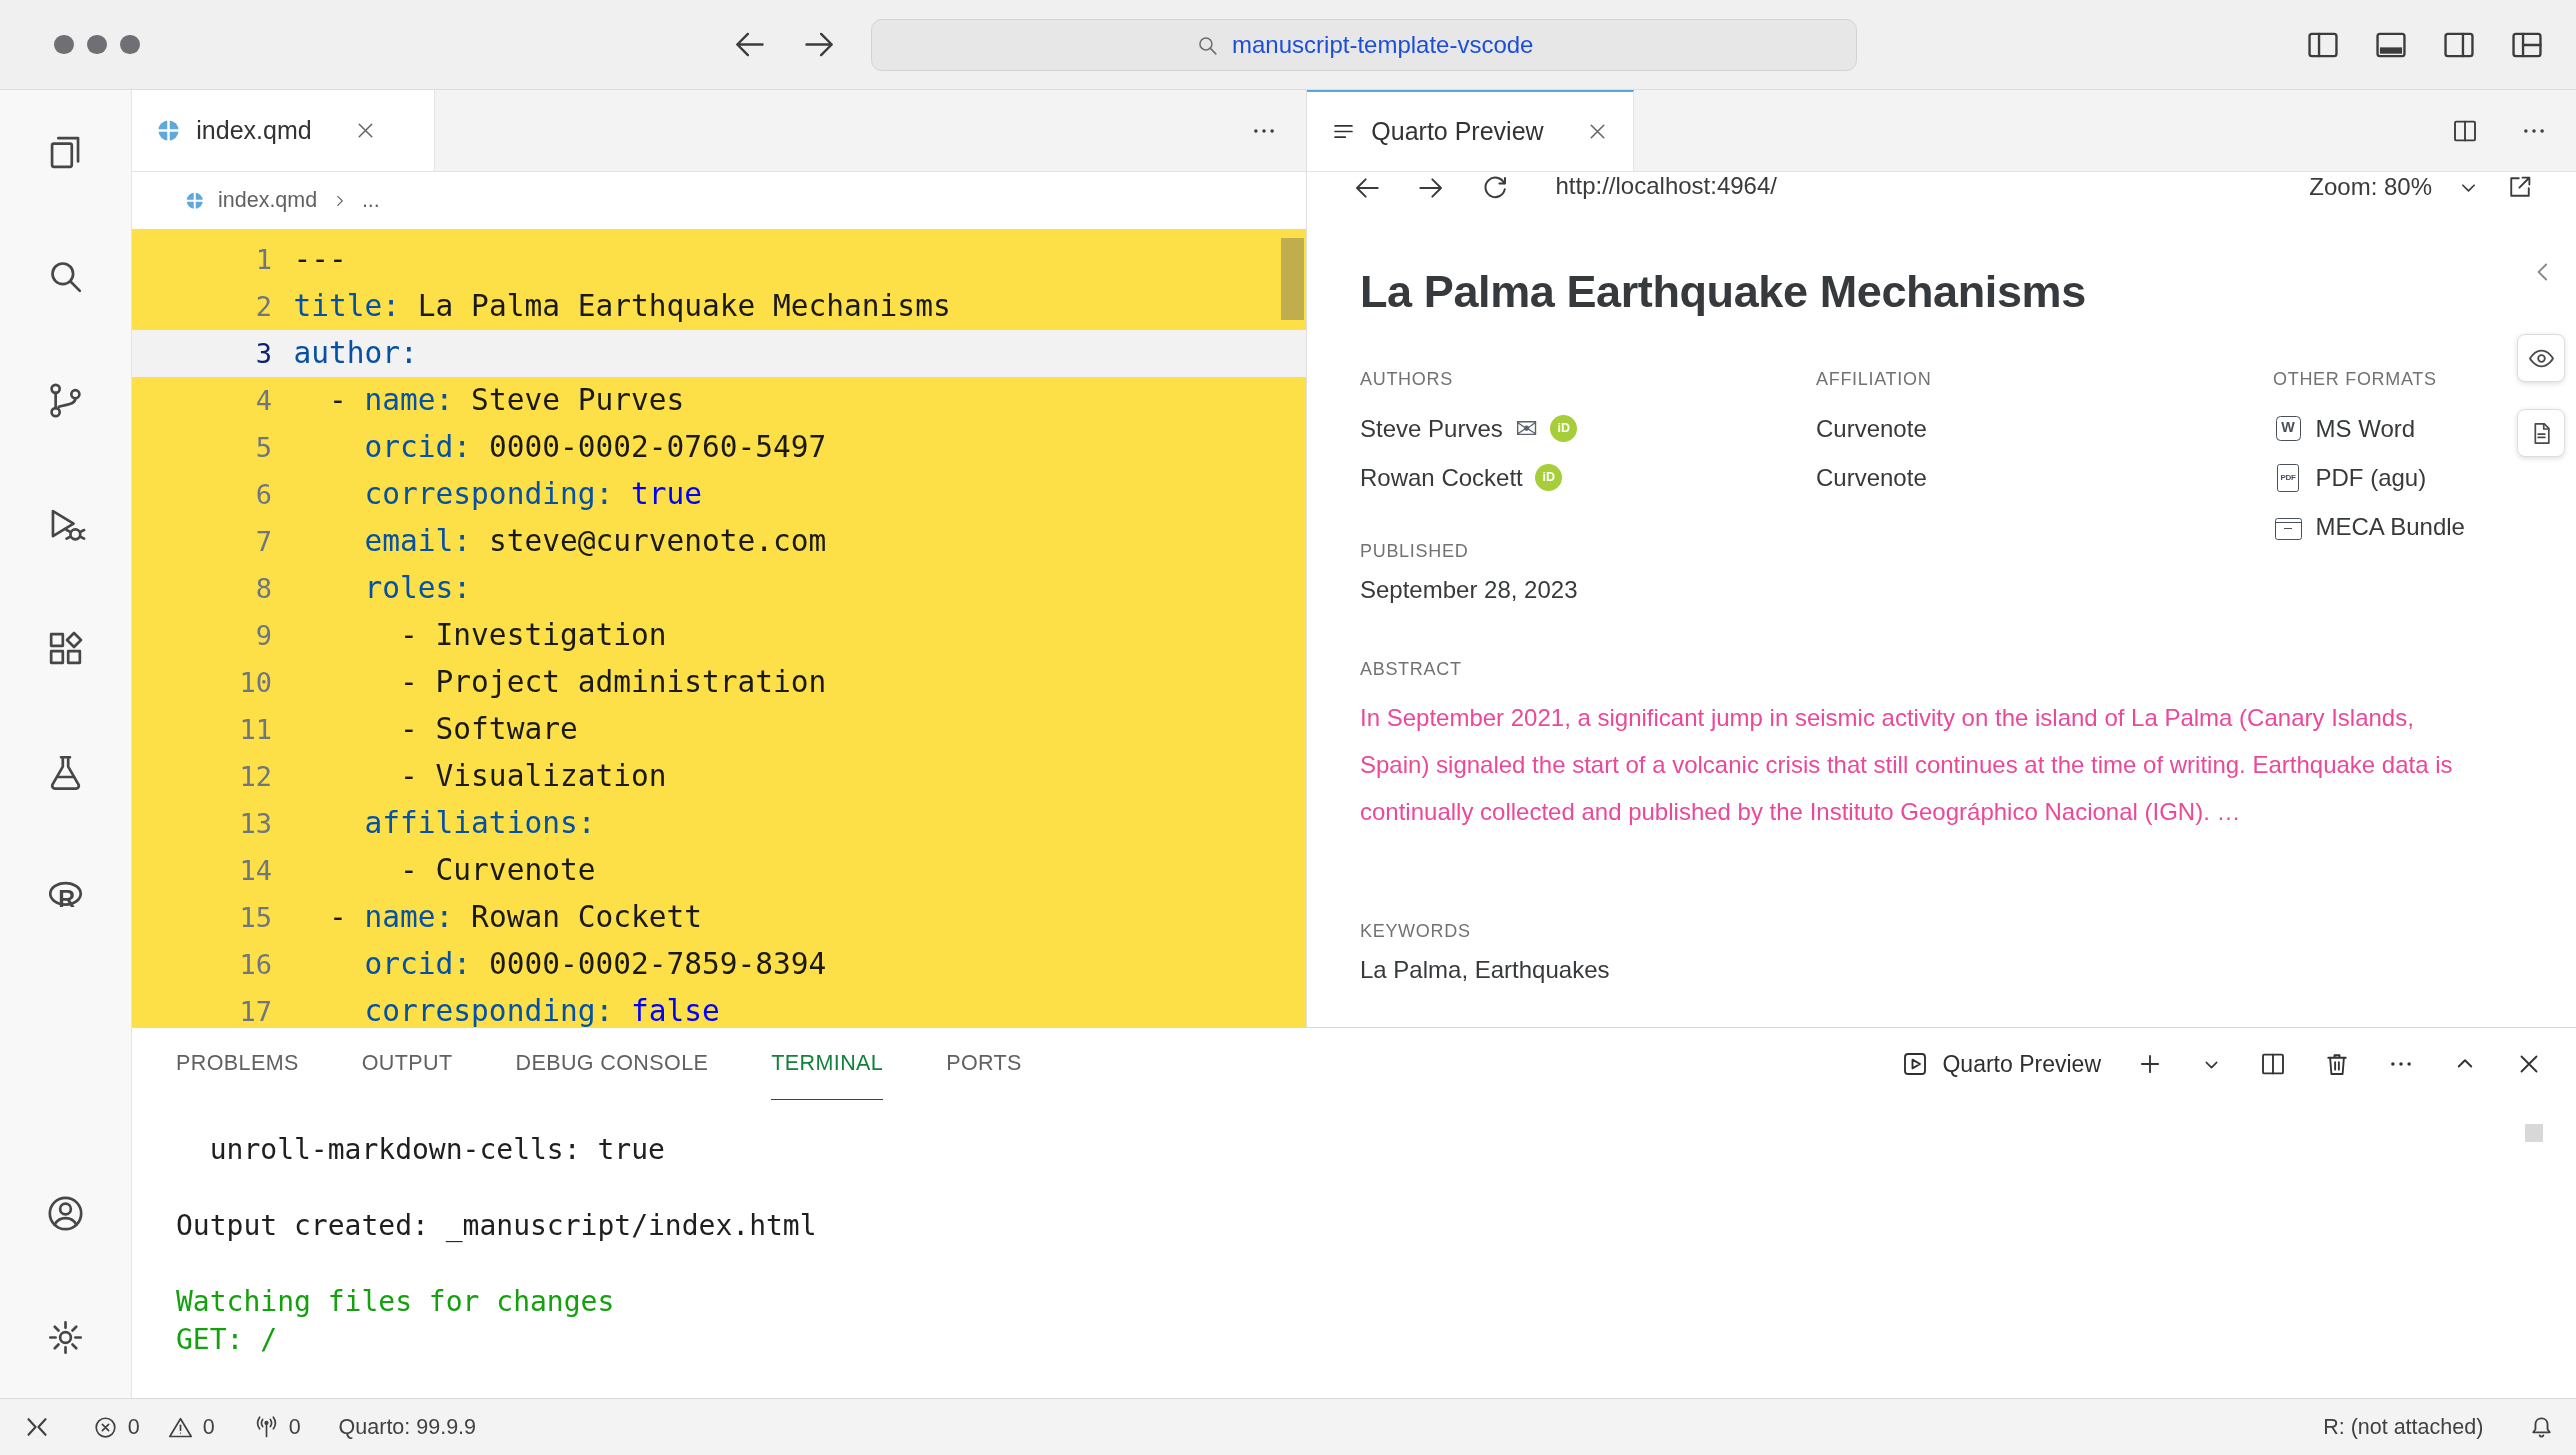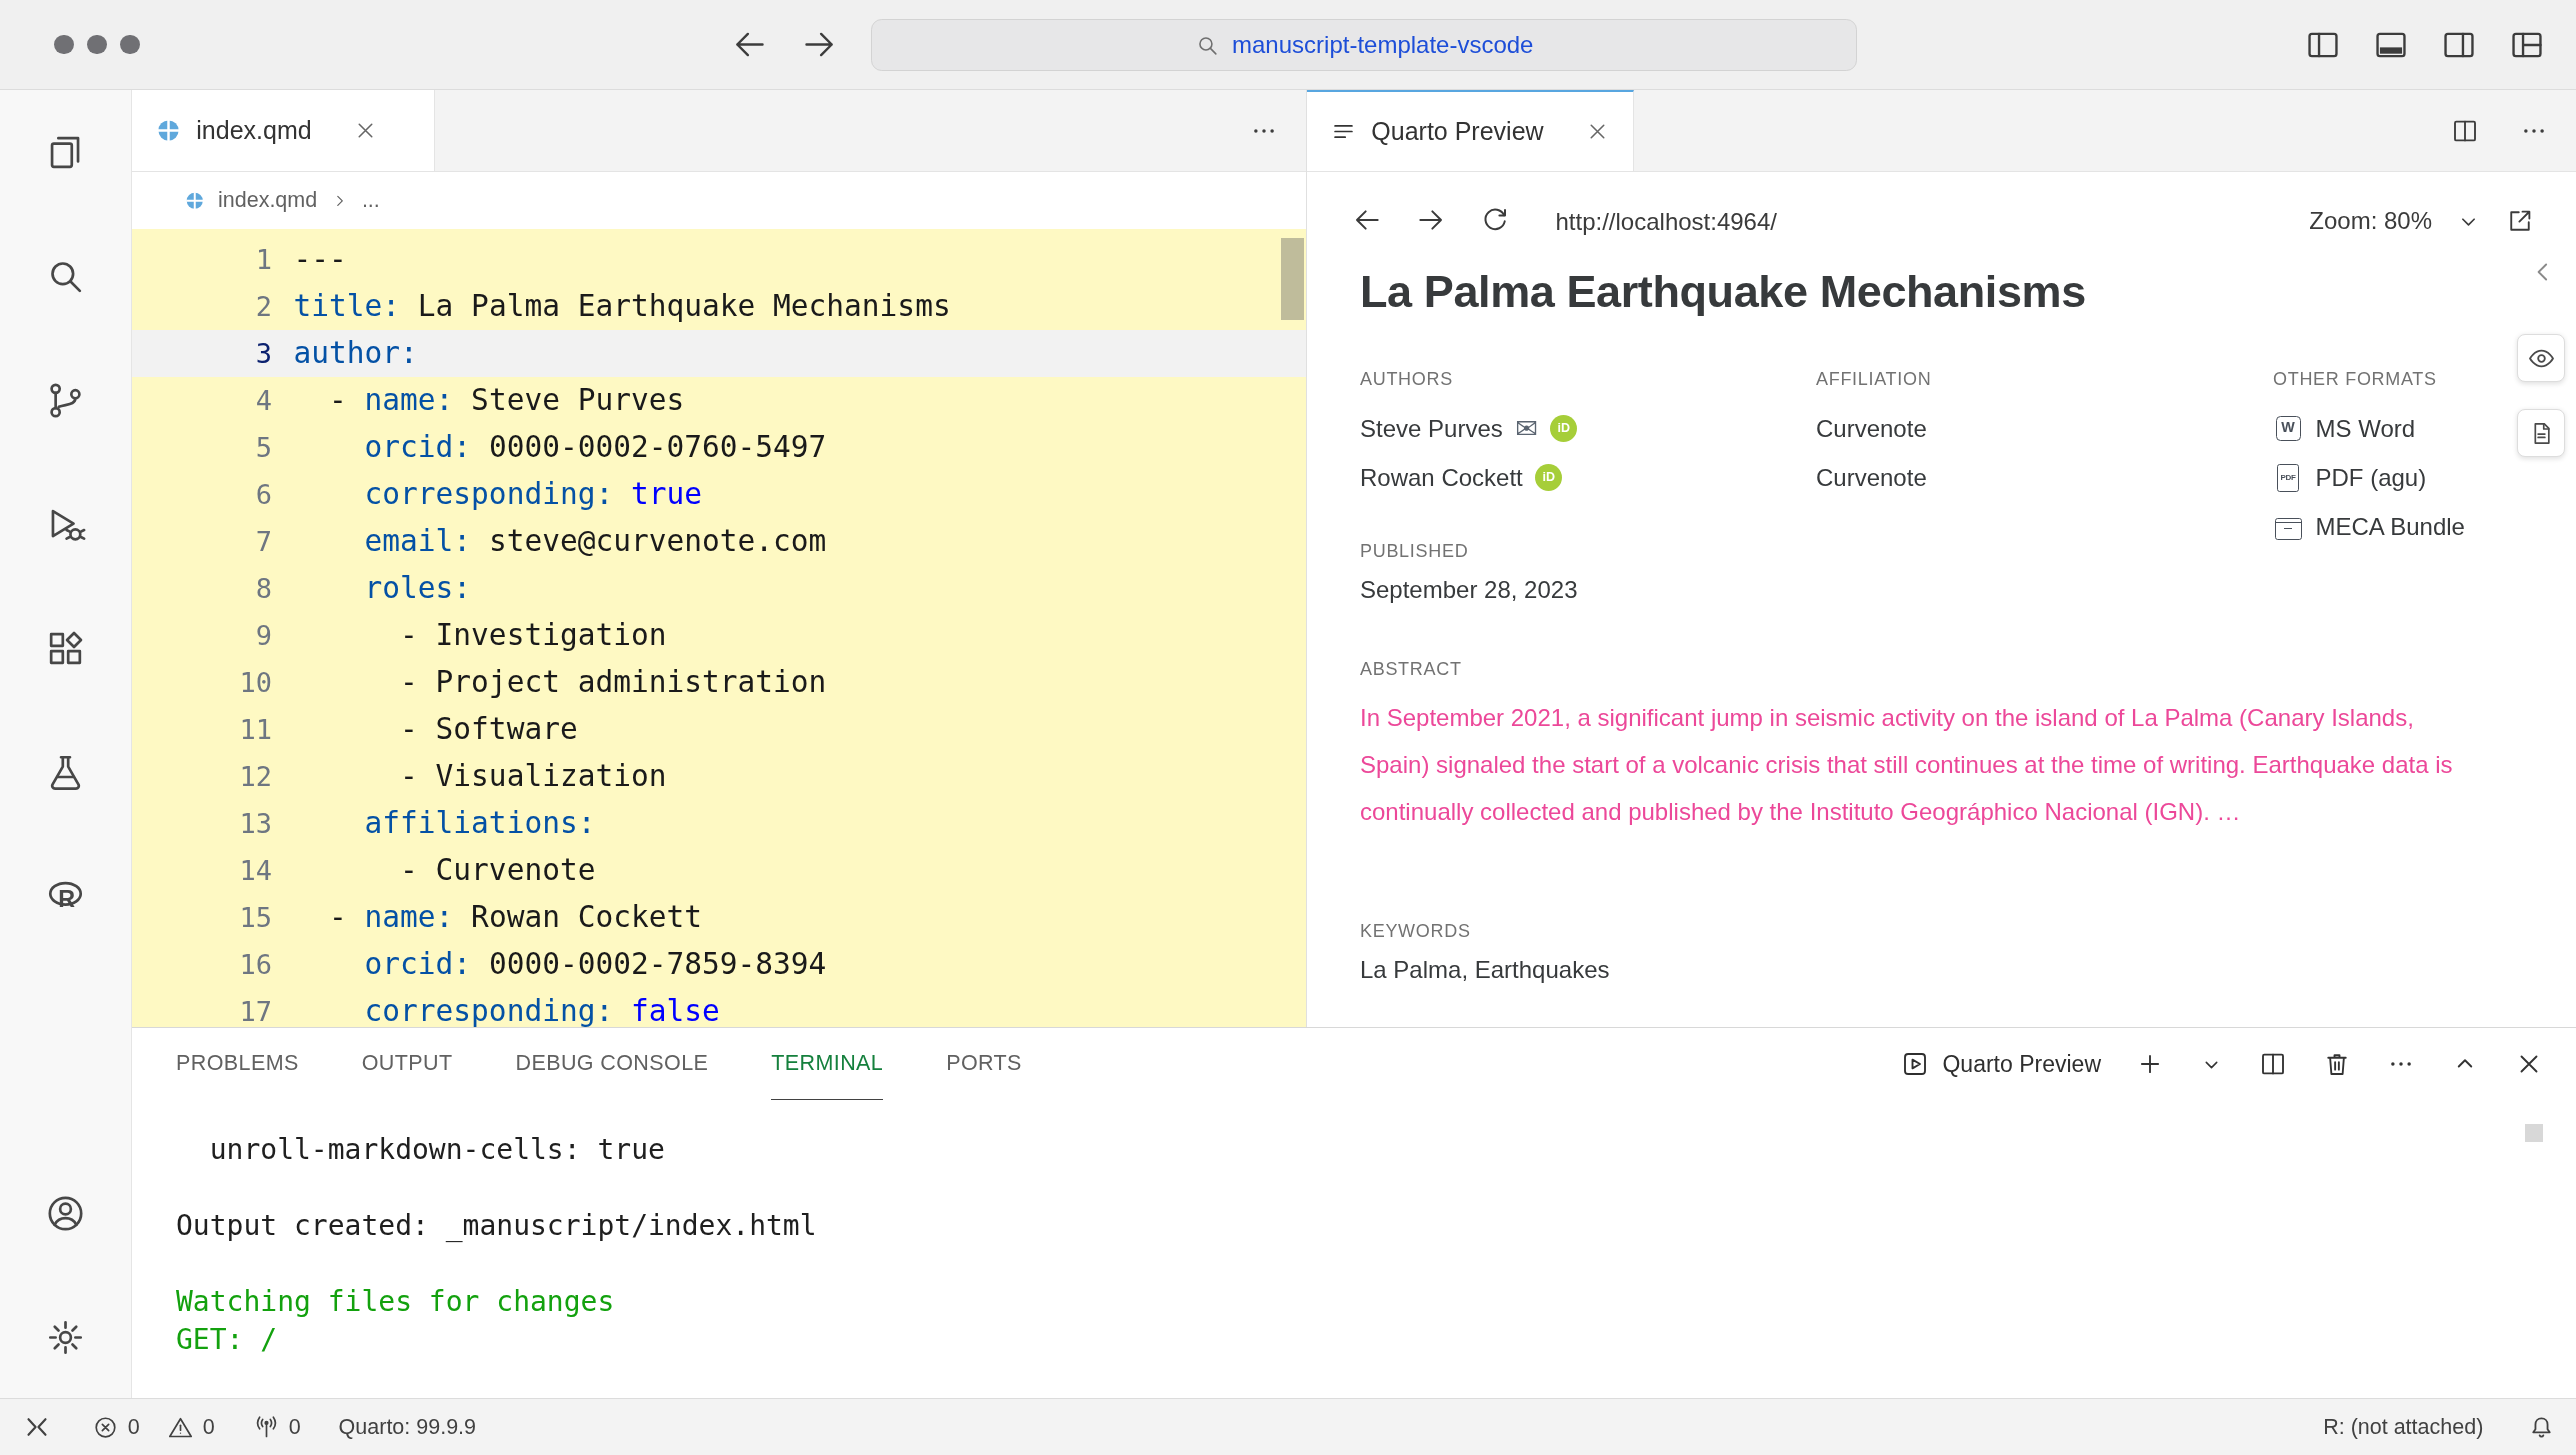--- a/index.html
+++ b/index.html
@@ -17,21 +17,21 @@
   .searchpill { position:absolute; left:871px; top:19px; width:986px; height:52px; background:#e7e7e8; border:0.9px solid #d3d3d3; border-radius:10.7px; display:flex; align-items:center; justify-content:center; gap:12.5px; color:#1d4ed8; font-size:24px; }
   .searchpill svg { color:#6f6f6f; }
   .tb-actions { position:absolute; right:30px; top:0; height:100%; display:flex; align-items:center; gap:30px; color:#3c3c3c; }
 
   
   .activitybar { position:absolute; left:0; top:90px; width:132px; height:1309px; background:#f8f8f8; border-right:0.9px solid #e5e5e5; }
   .ab-item { height:124px; display:flex; align-items:center; justify-content:center; color:#474747; }
   .ab-bottom { position:absolute; bottom:0; left:0; width:100%; }
 
   
-  .left-group  { position:absolute; left:132px;  top:90px; width:1174px; height:937px; background:#fef9c3; }
+  .left-group  { position:absolute; left:132px;  top:90px; width:1174px; height:937px; background:#fde047; }
   .right-group { position:absolute; left:1306px; top:90px; width:1270px; height:937px; background:#fff; border-left:0.9px solid #e0e0e0; }
   .tabbar { height:82px; background:#f3f3f3; border-bottom:0.9px solid #e4e4e4; display:flex; position:relative; }
   .tab { display:flex; align-items:center; gap:14.3px; padding:0 23px; background:#fff; border-right:0.9px solid #e4e4e4; font-size:25px; color:#333; min-width:303px; }
   .tab-label { margin-right:27px; }
   .tab-x { color:#666; display:flex; }
   .preview-tab { border-top:2.7px solid #58a6e0; }
   .tabbar-actions { margin-left:auto; display:flex; align-items:center; padding-right:27px; gap:39px; color:#3c3c3c; }
   .breadcrumb { height:57px; display:flex; align-items:center; padding-left:52px; gap:12.5px; color:#616161; font-size:21.5px; background:#fff; }
 
   
@@ -41,21 +41,21 @@
   .ln { width:140px; flex:none; text-align:right; color:#6e7681; font-size:27px; }
   .current .ln { color:#0b216f; }
   .lc { white-space:pre; padding-left:21.5px; }
   .lc span { white-space:pre; }
   .plain { color:#1a1a1a; }
   .key { color:#0451a5; }
   .bool { color:#0000ff; }
   .vthumb { position:absolute; right:1.8px; top:9px; width:23px; height:82px; background:rgba(90,90,90,.38); }
 
   
-  .pv-toolbar { height:64px; display:flex; align-items:flex-end; padding:0 41px 0 44px; gap:32px; color:#3b3b3b; font-size:24px; background:#fff; }
+  .pv-toolbar { height:64px; display:flex; align-items:flex-start; padding:0 41px 0 44px; gap:32px; color:#3b3b3b; font-size:24px; background:#fff; }
   .pv-url { margin-left:12.5px; }
   .pv-zoom { margin-left:auto; display:flex; align-items:center; gap:23px; }
   .pv-content { position:absolute; left:0; top:147px; right:0; bottom:0; background:#fff; }
   .pv-title { position:absolute; left:53px; top:29px; font-size:45px; font-weight:bold; color:#373a3c; letter-spacing:-0.4px; }
   .pv-cols { position:absolute; left:53px; top:132px; right:36px; display:flex; }
   .col-authors { width:456px; } .col-affil { width:457px; } .col-formats { flex:1; }
   .pv-label { font-size:18px; color:#727272; letter-spacing:0.7px; margin-bottom:14.3px; }
   .author-row, .affil-row, .fmt-row { height:49px; display:flex; align-items:center; font-size:24px; color:#373a3c; }
   .a-ic { display:inline-flex; align-items:center; justify-content:center; margin-left:12.5px; }
   .email-icon::before { content:"✉"; font-family:"DejaVu Sans",sans-serif; font-size:27px; color:#5a6470; }

